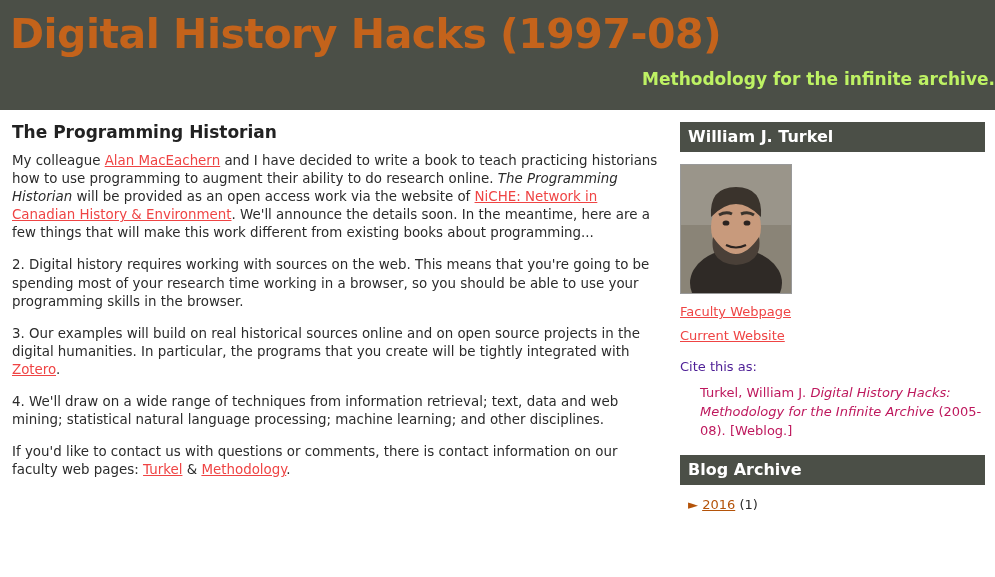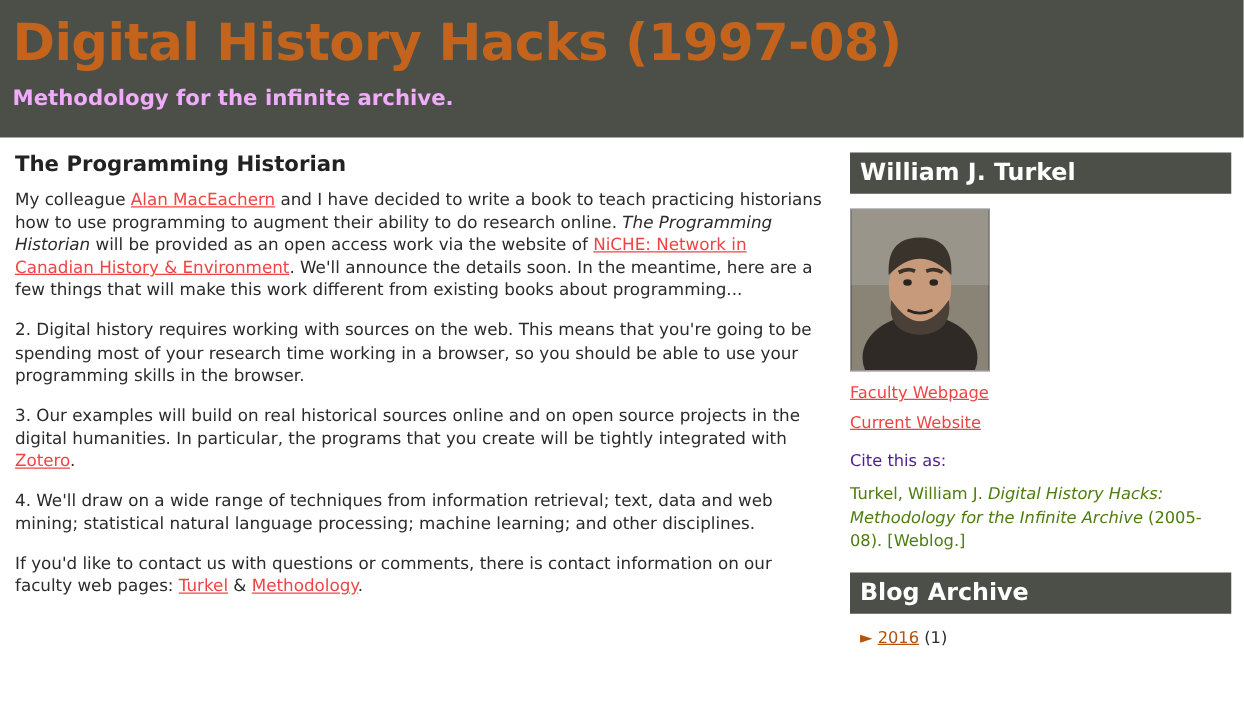--- a/index.html
+++ b/index.html
@@ -36,25 +36,26 @@
     color: #c4631b;
     font-size: 41px;
     font-weight: bold;
     letter-spacing: -0.5px;
     line-height: 1.1;
     margin: 0;
     padding: 4px 0 0 0;
     font-family: "DejaVu Sans", "Liberation Sans", sans-serif;
   }
   .blog-subtitle {
-    color: #f0abfc;
+    color: #bef264;
     font-size: 17px;
     font-weight: bold;
     margin: 12px 0 0 0;
     font-family: "DejaVu Sans", "Liberation Sans", sans-serif;
+    text-align: right;
   }
 
   
   .content-wrap {
     display: flex;
     align-items: flex-start;
     padding: 0;
   }
   .main-col {
     width: 680px;
@@ -88,21 +89,21 @@
   .post-body a, .side-link {
     color: #ef4444;
     text-decoration: underline;
   }
   em { font-style: italic; }
 
   
   .side-header {
     background: #4b4f47;
     color: #ffffff;
-    font-size: 19px;
+    font-size: 16px;
     font-weight: bold;
     padding: 5px 8px 6px 8px;
     margin-bottom: 12px;
   }
   .side-section { margin-bottom: 14px; }
   .avatar {
     width: 110px;
     height: 128px;
     border: 1px solid #999;
     background: #3d3a36;
@@ -118,23 +119,24 @@
     margin-bottom: 9px;
   }
   .cite-label {
     font-size: 13px;
     color: #4c1d95;
     margin: 16px 0 10px 0;
   }
   .cite-text {
     font-size: 13px;
     line-height: 1.45;
-    color: #4d7c0f;
+    color: #be185d;
     padding-left: 0;
     text-indent: 0;
+    margin-left: 20px;
   }
   .archive-item {
     font-size: 13px;
     color: #2b2b2b;
     padding-left: 8px;
   }
   .archive-item .arrow { color: #b45309; }
   .archive-item a {
     color: #b45309;
     text-decoration: underline;

